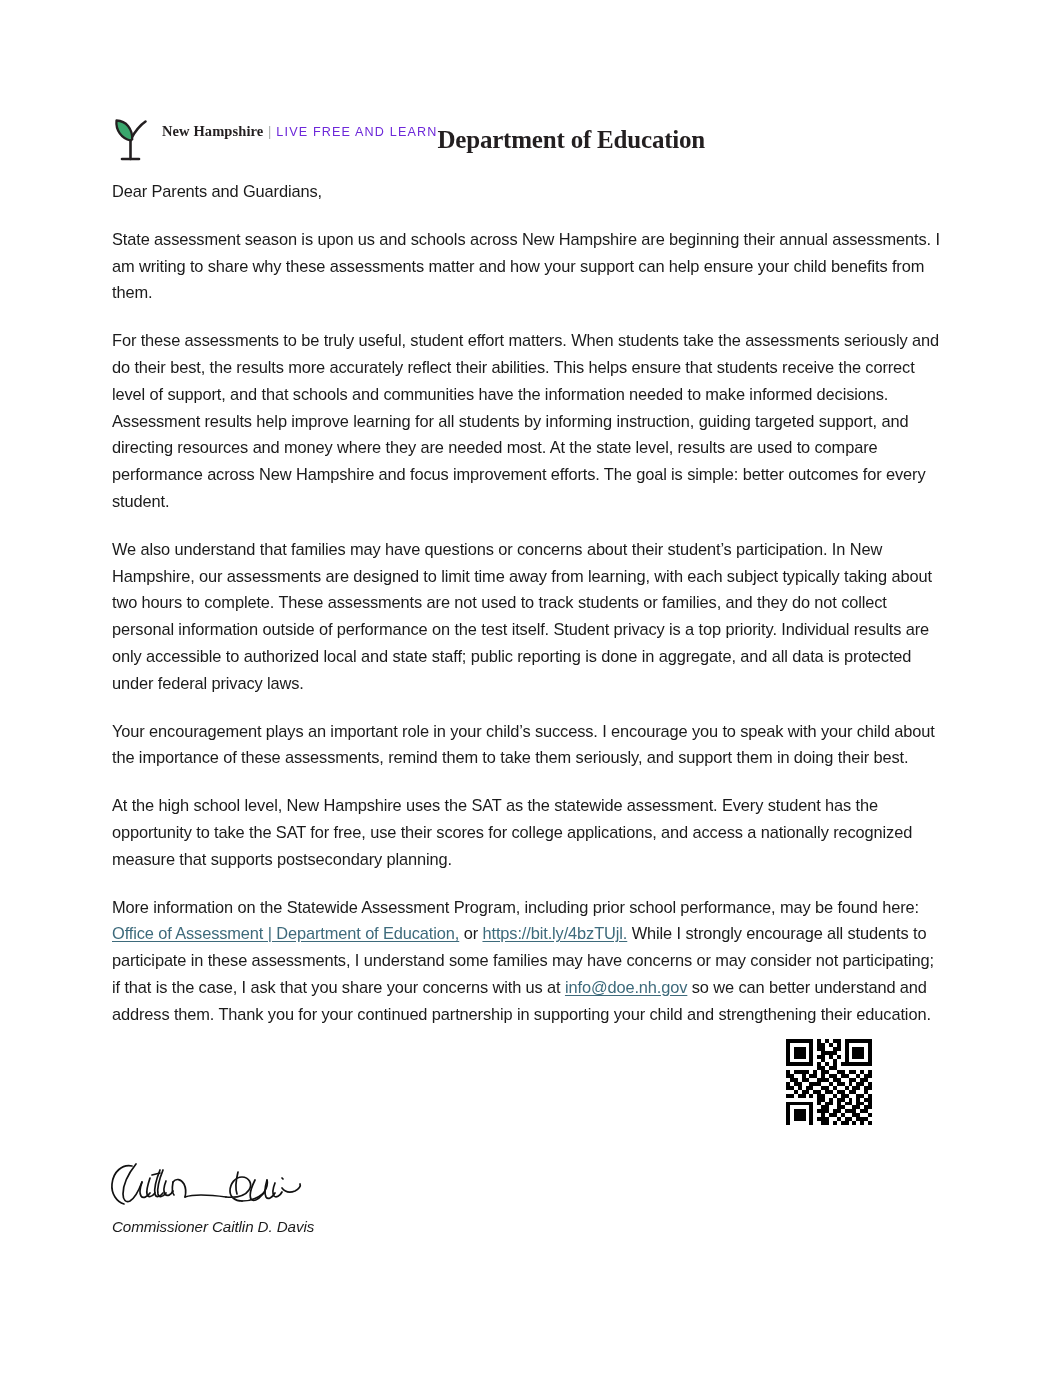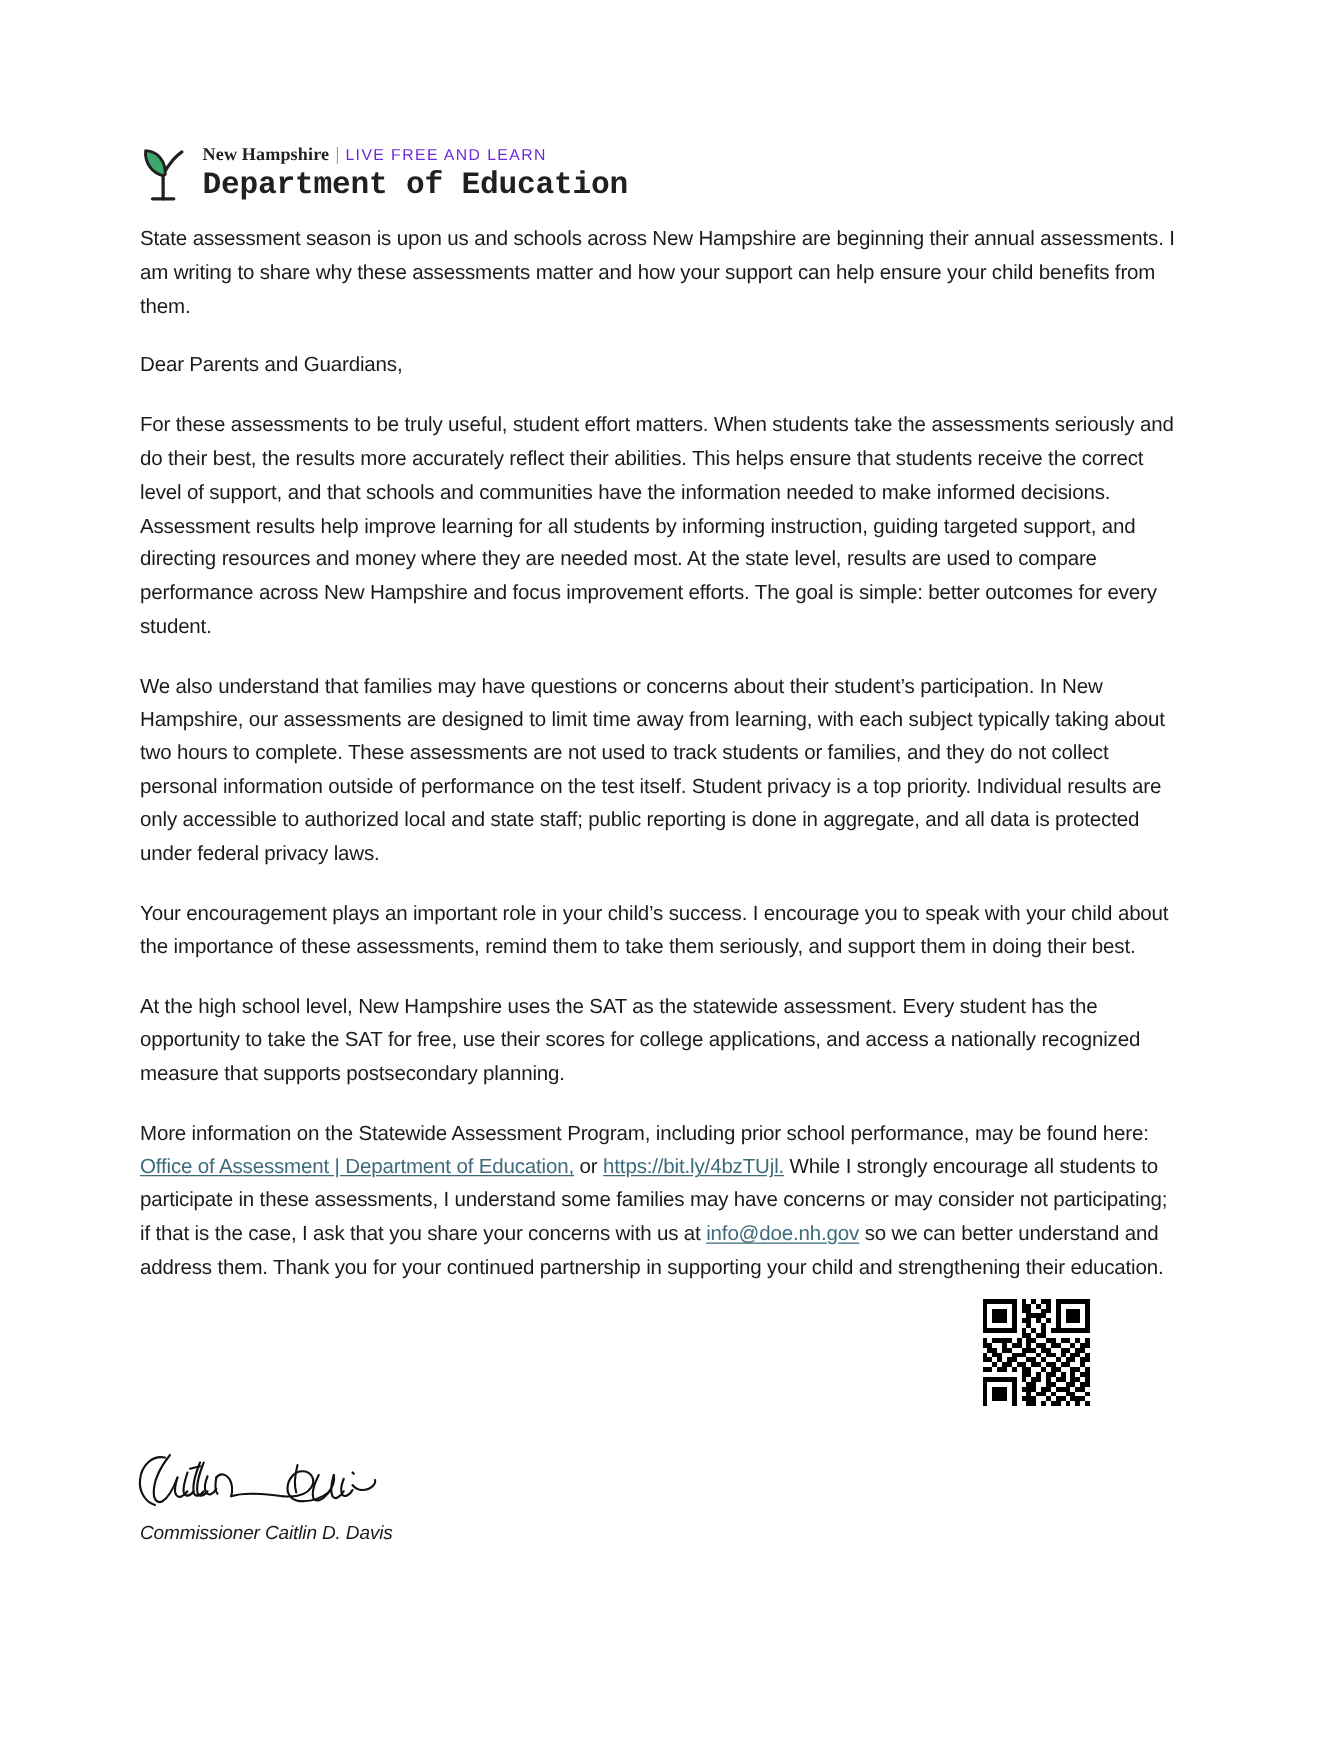--- a/index.html
+++ b/index.html
@@ -26,21 +26,21 @@
     gap: 10px;
   }
   .sprout-icon {
     width: 42px;
     height: 46px;
     flex: 0 0 auto;
     display: block;
   }
   .wordmark {
     display: flex;
-    flex-direction: column;
+    flex-direction: row;
     justify-content: center;
     line-height: 1;
   }
   .wordmark-top {
     display: flex;
     align-items: baseline;
     gap: 5px;
     white-space: nowrap;
   }
   .wm-state {
@@ -57,21 +57,21 @@
     font-weight: 400;
   }
   .wm-tagline {
     font-family: Liberation Sans, sans-serif;
     font-size: 12.6px;
     color: #6d28d9;
     letter-spacing: 1.15px;
     font-weight: 400;
   }
   .wm-dept {
-    font-family: Liberation Mono, monospace;
+    font-family: Liberation Serif, serif;
     font-weight: bold;
     font-size: 25px;
     color: #231f20;
     margin-top: 3px;
     letter-spacing: -0.2px;
     white-space: nowrap;
   }
 
   
   .body-copy {
@@ -152,22 +152,22 @@
       <div class="wordmark-top">
         <span class="wm-state">New Hampshire</span>
         <span class="wm-divider">|</span>
         <span class="wm-tagline">LIVE FREE AND LEARN</span>
       </div>
       <div class="wm-dept">Department of Education</div>
     </div>
   </div>
 
   <div class="body-copy">
+    <p class="para">Dear Parents and Guardians,</p>
     <p class="para">State assessment season is upon us and schools across New Hampshire are beginning their annual assessments. I am writing to share why these assessments matter and how your support can help ensure your child benefits from them.</p>
-    <p class="para">Dear Parents and Guardians,</p>
     <p class="para">For these assessments to be truly useful, student effort matters. When students take the assessments seriously and do their best, the results more accurately reflect their abilities. This helps ensure that students receive the correct level of support, and that schools and communities have the information needed to make informed decisions. Assessment results help improve learning for all students by informing instruction, guiding targeted support, and directing resources and money where they are needed most. At the state level, results are used to compare performance across New Hampshire and focus improvement efforts. The goal is simple: better outcomes for every student.</p>
     <p class="para">We also understand that families may have questions or concerns about their student’s participation. In New Hampshire, our assessments are designed to limit time away from learning, with each subject typically taking about two hours to complete. These assessments are not used to track students or families, and they do not collect personal information outside of performance on the test itself. Student privacy is a top priority. Individual results are only accessible to authorized local and state staff; public reporting is done in aggregate, and all data is protected under federal privacy laws.</p>
     <p class="para">Your encouragement plays an important role in your child’s success. I encourage you to speak with your child about the importance of these assessments, remind them to take them seriously, and support them in doing their best.</p>
     <p class="para">At the high school level, New Hampshire uses the SAT as the statewide assessment. Every student has the opportunity to take the SAT for free, use their scores for college applications, and access a nationally recognized measure that supports postsecondary planning.</p>
     <p class="para"><span>More information on the Statewide Assessment Program, including prior school performance, may be found here: </span><a class="doclink" href="#">Office of Assessment | Department of Education,</a><span> or </span><a class="doclink" href="#">https://bit.ly/4bzTUjl.</a><span> While I strongly encourage all students to participate in these assessments, I understand some families may have concerns or may consider not participating; if that is the case, I ask that you share your concerns with us at </span><a class="doclink" href="#">info@doe.nh.gov</a><span> so we can better understand and address them. Thank you for your continued partnership in supporting your child and strengthening their education.</span></p>
   </div>
 
   <div class="qr-wrap">
     <svg id="qr-svg" width="86" height="86" viewBox="0 0 22 22" shape-rendering="crispEdges">
       <rect width="22" height="22" fill="#ffffff"></rect>

